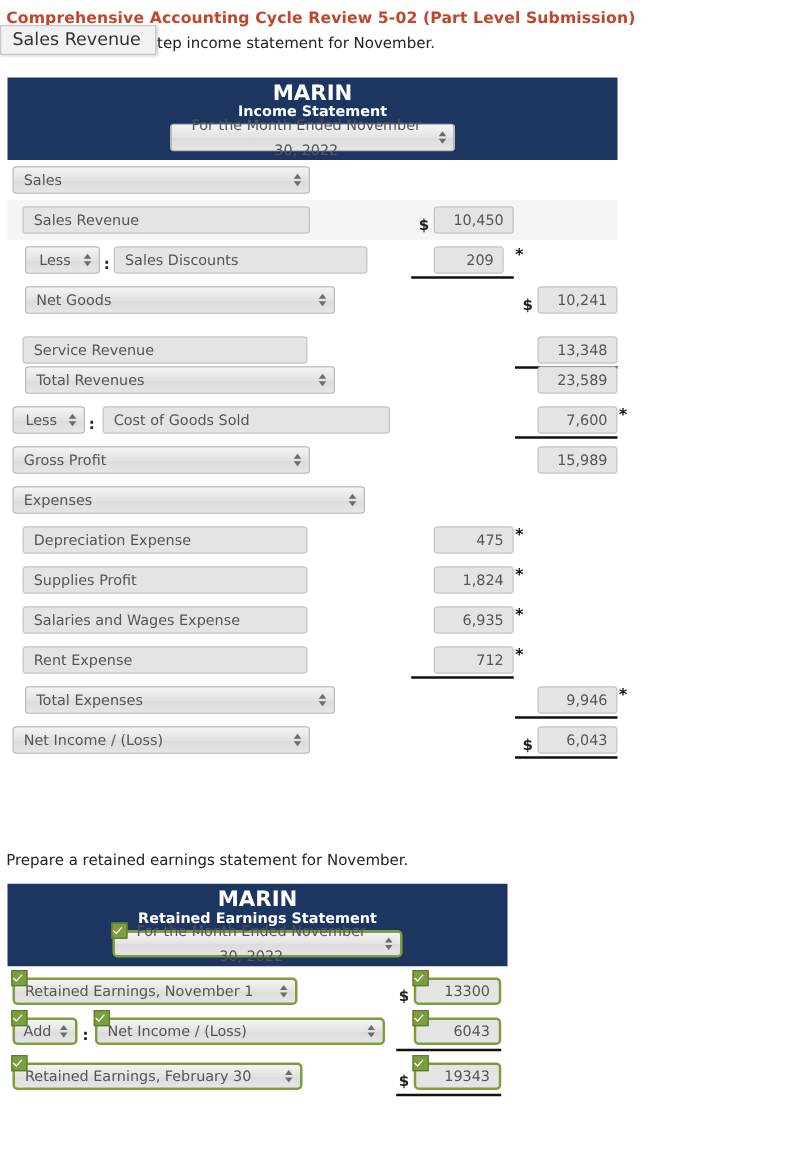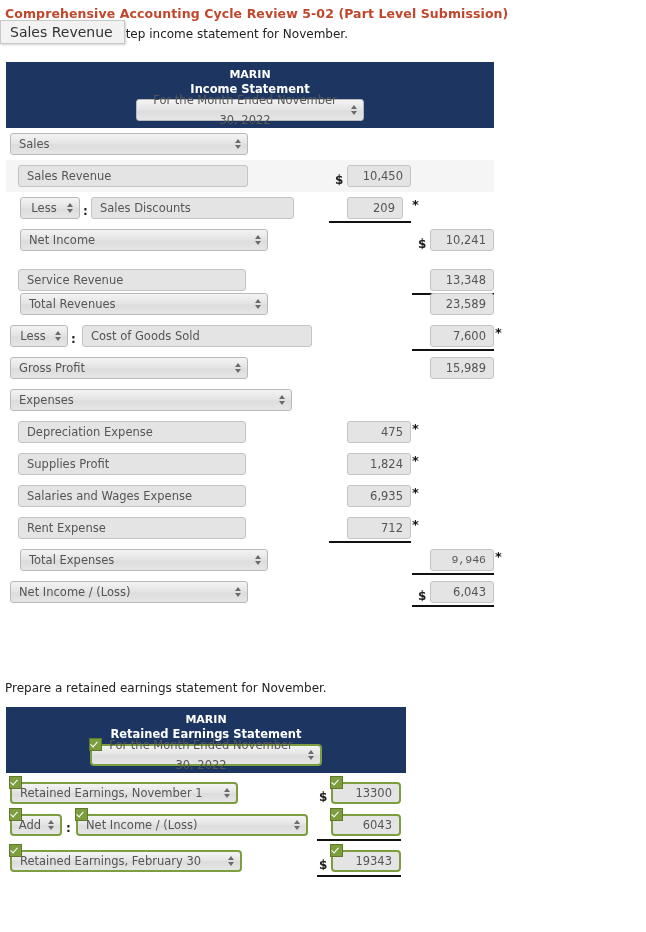--- a/index.html
+++ b/index.html
@@ -50,21 +50,21 @@
   #stmt-income{left:6px;top:62px;width:488px;}
   #stmt-re{left:6px;top:707px;width:400px;}
 
   .stmt-head{
     background:#1d3661;
     color:#ffffff;
     text-align:center;
     padding:6px 0 7px 0;
     position:relative;
   }
-  .stmt-head .co{font-weight:bold;font-size:11px;line-height:14px;}
+  .stmt-head .co{font-weight:bold;font-size:17px;line-height:14px;}
   .stmt-head .ttl{font-weight:bold;font-size:11.5px;line-height:14px;}
   .stmt-head .period-wrap{margin-top:3px;display:flex;justify-content:center;}
 
   
   .ctl{
     box-sizing:border-box;
     border:1px solid #b9b9b9;
     border-radius:3px;
     background:linear-gradient(to bottom,#f4f4f4 0%,#e2e2e2 52%,#dcdcdc 53%,#e6e6e6 100%);
     color:#555;
@@ -220,21 +220,21 @@
             <span>Sales Discounts</span>
           </div>
           <div class="num" style="position: absolute; left: 341px; top: 5px; width: 56px; align-items: center;">
             <span>209</span>
           </div>
           <span class="star" style="left: 406px; top: 6px;">*</span>
           <div class="rule" style="left: 323px; width: 82px; top: 29px;"></div>
         </div>
         <div class="row" style="top: 96px;">
           <div class="ctl sel" style="position: absolute; left: 14px; top: 5px; width: 248px;">
-            <span>Net Income</span>
+            <span>Net Goods</span>
             <span class="arrows">
               <i class="up"></i>
               <i class="dn"></i>
             </span>
           </div>
           <span class="dollar" style="left: 412px; top: 13px;">$</span>
           <div class="num" style="position: absolute; left: 424px; top: 5px; width: 64px;">
             <span>10,241</span>
           </div>
         </div>
@@ -336,21 +336,21 @@
           <div class="rule" style="left: 323px; width: 82px; top: 29px;"></div>
         </div>
         <div class="row" style="top: 416px;">
           <div class="ctl sel" style="position: absolute; left: 14px; top: 5px; width: 248px;">
             <span>Total Expenses</span>
             <span class="arrows">
               <i class="up"></i>
               <i class="dn"></i>
             </span>
           </div>
-          <div class="num" style="position: absolute; left: 424px; top: 5px; width: 64px; font-family: Liberation Mono, monospace;">
+          <div class="num" style="position: absolute; left: 424px; top: 5px; width: 64px;">
             <span>9,946</span>
           </div>
           <span class="star" style="left: 489px; top: 6px;">*</span>
           <div class="rule" style="left: 406px; width: 82px; top: 29px;"></div>
         </div>
         <div class="row" style="top: 448px;">
           <div class="ctl sel" style="position: absolute; left: 4px; top: 5px; width: 238px;">
             <span>Net Income / (Loss)</span>
             <span class="arrows">
               <i class="up"></i>

